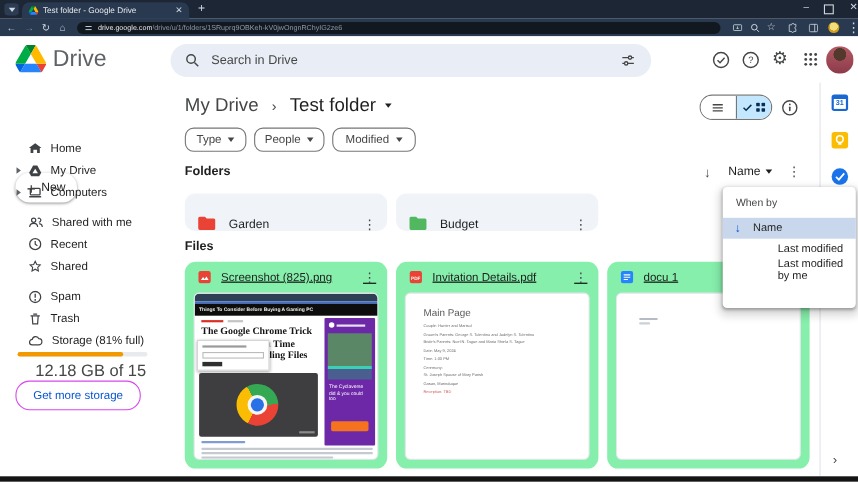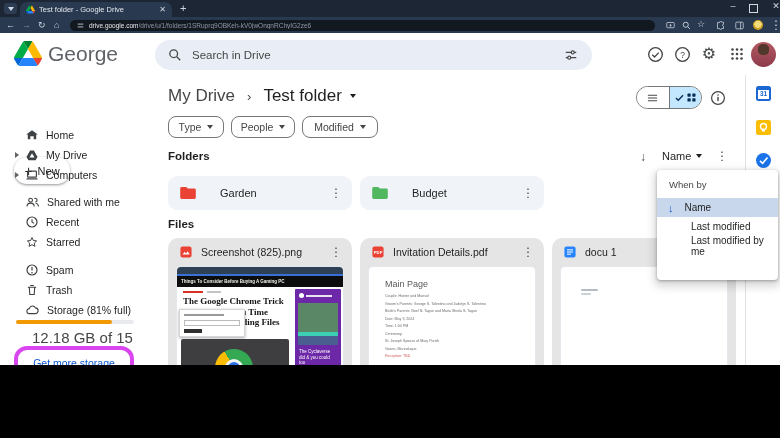--- a/index.html
+++ b/index.html
@@ -1,16 +1,16 @@
 <!DOCTYPE html>
 <html><head>
 <meta charset="utf-8">
 <style>
   html,body{margin:0;padding:0;background:#000;}
-  .screen{position:relative;width:780px;height:365px;background:#fff;overflow:hidden;
+  .screen{position:relative;width:780px;height:438px;background:#fff;overflow:hidden;
           font-family:"Liberation Sans",sans-serif;-webkit-font-smoothing:antialiased;}
   .abs{position:absolute;}
   .flex{display:flex;align-items:center;}
   .ellip{white-space:nowrap;overflow:hidden;text-overflow:ellipsis;}
   .caret{width:0;height:0;border-left:3.5px solid transparent;border-right:3.5px solid transparent;border-top:4px solid #444746;}
   .tri-r{width:0;height:0;border-top:3px solid transparent;border-bottom:3px solid transparent;border-left:4px solid #5f6368;}
   .kebab{color:#444746;font-size:12px;line-height:1;cursor:pointer;}
   
   .tabstrip{left:0;top:0;width:780px;height:17px;background:#1c2634;}
   .tab{left:20px;top:2px;width:152px;height:15px;background:#29394f;border-radius:7px 7px 0 0;display:flex;align-items:center;padding:0 6px;box-sizing:border-box;}
@@ -21,37 +21,37 @@
   .urltxt{font-size:6.5px;}
   
   .appname{font-size:21px;color:#5f6368;}
   .search{left:155px;top:40px;width:437px;height:30px;background:#e9eef6;border-radius:15px;display:flex;align-items:center;}
   .hdricon{width:22px;height:22px;display:flex;align-items:center;justify-content:center;cursor:pointer;}
   
   .newbtn{left:14px;top:82px;width:56px;height:27px;background:#fff;border-radius:13px;box-shadow:0 1px 3px rgba(0,0,0,.3),0 1px 2px rgba(0,0,0,.15);display:flex;align-items:center;justify-content:center;gap:5px;cursor:pointer;}
   .navrow{left:0;width:150px;height:19px;display:flex;align-items:center;cursor:pointer;}
   .navrow .lbl{font-size:10.5px;color:#1f1f1f;margin-left:8px;}
   .navrow svg{margin-left:26px;}
-  .gmsbtn{left:14px;top:346px;width:112px;height:25px;border:4px solid #d946ef;border-radius:13px;display:flex;align-items:center;justify-content:center;font-size:10.5px;color:#0b57d0;cursor:pointer;background:#fff;}
+  .gmsbtn{left:14px;top:346px;width:112px;height:25px;border:1px solid #d946ef;border-radius:13px;display:flex;align-items:center;justify-content:center;font-size:10.5px;color:#0b57d0;cursor:pointer;background:#fff;}
   
   .chip{height:22px;border:1px solid #747775;border-radius:8px;display:flex;align-items:center;justify-content:center;gap:6px;font-size:10.5px;color:#444746;background:#fff;cursor:pointer;box-sizing:border-box;}
   .toggle{left:636px;top:86px;width:66px;height:23px;border:1px solid #747775;border-radius:12px;display:flex;overflow:hidden;box-sizing:border-box;}
   .tseg{flex:1;display:flex;align-items:center;justify-content:center;gap:3px;cursor:pointer;}
   
-  .fcard{top:176px;width:184px;height:34px;background:#f0f4f9;border-radius:9px;display:flex;align-items:center;padding:0 10px 0 12px;box-sizing:border-box;cursor:pointer;gap:12px;}
+  .fcard{top:176px;width:184px;height:34px;background:#f0f4f9;border-radius:9px;display:flex;align-items:flex-end;padding:0 10px 0 12px;box-sizing:border-box;cursor:pointer;}
   .fcard .nm{flex:1;font-size:11px;color:#1f1f1f;margin-left:12px;}
-  .filecard{top:238px;width:184px;height:188px;background:#e5e5e5;border-radius:10px;box-sizing:border-box;cursor:pointer;}
+  .filecard{top:238px;width:184px;height:188px;background:#86efac;border-radius:10px;box-sizing:border-box;cursor:pointer;text-decoration:underline;}
   .filehead{height:28px;display:flex;align-items:center;padding:0 10px 0 12px;}
   .filehead .nm{flex:1;font-size:10.5px;color:#1f1f1f;margin-left:9px;}
   .thumb{position:absolute;left:8px;top:28px;width:168px;height:152px;background:#fff;border-radius:5px;overflow:hidden;border:1px solid #e4e7ec;box-sizing:border-box;}
   .secthead{font-size:11.5px;font-weight:bold;color:#1f1f1f;}
   
   .menu{left:657px;top:170px;width:121px;height:110px;background:#fff;border-radius:4px;box-shadow:0 1px 3px rgba(0,0,0,.3),0 4px 8px 3px rgba(0,0,0,.15);z-index:50;}
   .mrow{height:19px;display:flex;align-items:center;font-size:10px;color:#1f1f1f;cursor:pointer;}
-  .mrow .txt{margin-left:34px;}
+  .mrow .txt{margin-left:50px;}
   .mrow.sel{background:#c9d7ec;}
   .mrow.sel .txt{margin-left:0;}
   
   .gline{position:absolute;background:#c5cad1;height:1.5px;border-radius:1px;}
 </style>
 </head>
 <body>
 
 <div class="screen">
 
@@ -114,21 +114,21 @@
 
   <div class="abs" style="left:0;top:33px;width:780px;height:42px;background:#fff;">
     <svg class="abs" style="left:14px;top:8px;" width="28" height="25" viewBox="0 0 87.3 78">
         <path fill="#0066da" d="m6.6 66.85 3.85 6.65c.8 1.4 1.95 2.5 3.3 3.3l13.75-23.8h-27.5c0 1.55.4 3.1 1.2 4.5z"></path>
         <path fill="#00ac47" d="m43.65 25-13.75-23.8c-1.35.8-2.5 1.9-3.3 3.3l-25.4 44a9.06 9.06 0 0 0-1.2 4.5h27.5z"></path>
         <path fill="#ea4335" d="m73.55 76.8c1.35-.8 2.5-1.9 3.3-3.3l1.6-2.75 7.65-13.25c.8-1.4 1.2-2.95 1.2-4.5h-27.5l5.85 11.5z"></path>
         <path fill="#00832d" d="m43.65 25 13.75-23.8c-1.35-.8-2.9-1.2-4.5-1.2h-18.5c-1.6 0-3.15.45-4.5 1.2z"></path>
         <path fill="#2684fc" d="m59.8 53h-32.3l-13.75 23.8c1.35.8 2.9 1.2 4.5 1.2h50.8c1.6 0 3.15-.45 4.5-1.2z"></path>
         <path fill="#ffba00" d="m73.4 26.5-12.7-22c-.8-1.4-1.95-2.5-3.3-3.3l-13.75 23.8 16.15 28h27.45c0-1.55-.4-3.1-1.2-4.5z"></path>
       </svg>
-    <span class="abs appname" style="left:48px;top:9px;">George</span>
+    <span class="abs appname" style="left:48px;top:9px;">Drive</span>
   </div>
   <div class="abs search">
     <svg style="margin-left:13px;" width="14" height="14" viewBox="0 0 16 16">
         <circle cx="6.5" cy="6.5" r="4.4" fill="none" stroke="#444746" stroke-width="1.5"></circle>
         <line x1="10" y1="10" x2="14" y2="14" stroke="#444746" stroke-width="1.5"></line>
       </svg>
     <span style="margin-left:10px;font-size:11.5px;color:#444746;flex:1;">Search in Drive</span>
     <svg style="margin-right:14px;" width="14" height="14" viewBox="0 0 16 16">
         <g stroke="#444746" stroke-width="1.4" fill="#fff">
           <line x1="2" y1="5" x2="14" y2="5"></line>
@@ -212,21 +212,21 @@
       <svg width="12" height="12" viewBox="0 0 12 12">
           <circle cx="6" cy="6" r="5" fill="none" stroke="#3f4245" stroke-width="1.2"></circle>
           <path d="M6 3.2V6l2 1.4" fill="none" stroke="#3f4245" stroke-width="1.1"></path>
         </svg>
       <span class="lbl">Recent</span>
     </div>
     <div class="abs navrow" style="top:157px;">
       <svg width="12" height="12" viewBox="0 0 12 12">
           <path d="M6 1.6l1.4 2.9 3.2.4-2.3 2.2.6 3.2L6 8.7l-2.9 1.6.6-3.2L1.4 4.9l3.2-.4z" fill="none" stroke="#3f4245" stroke-width="1"></path>
         </svg>
-      <span class="lbl">Starred</span>
+      <span class="lbl">Shared</span>
     </div>
 
     <div class="abs navrow" style="top:185px;">
       <svg width="12" height="12" viewBox="0 0 12 12">
           <circle cx="6" cy="6" r="5" fill="none" stroke="#3f4245" stroke-width="1.2"></circle>
           <line x1="6" y1="3" x2="6" y2="6.6" stroke="#3f4245" stroke-width="1.2"></line>
           <circle cx="6" cy="8.7" r="0.8" fill="#3f4245"></circle>
         </svg>
       <span class="lbl">Spam</span>
     </div>

